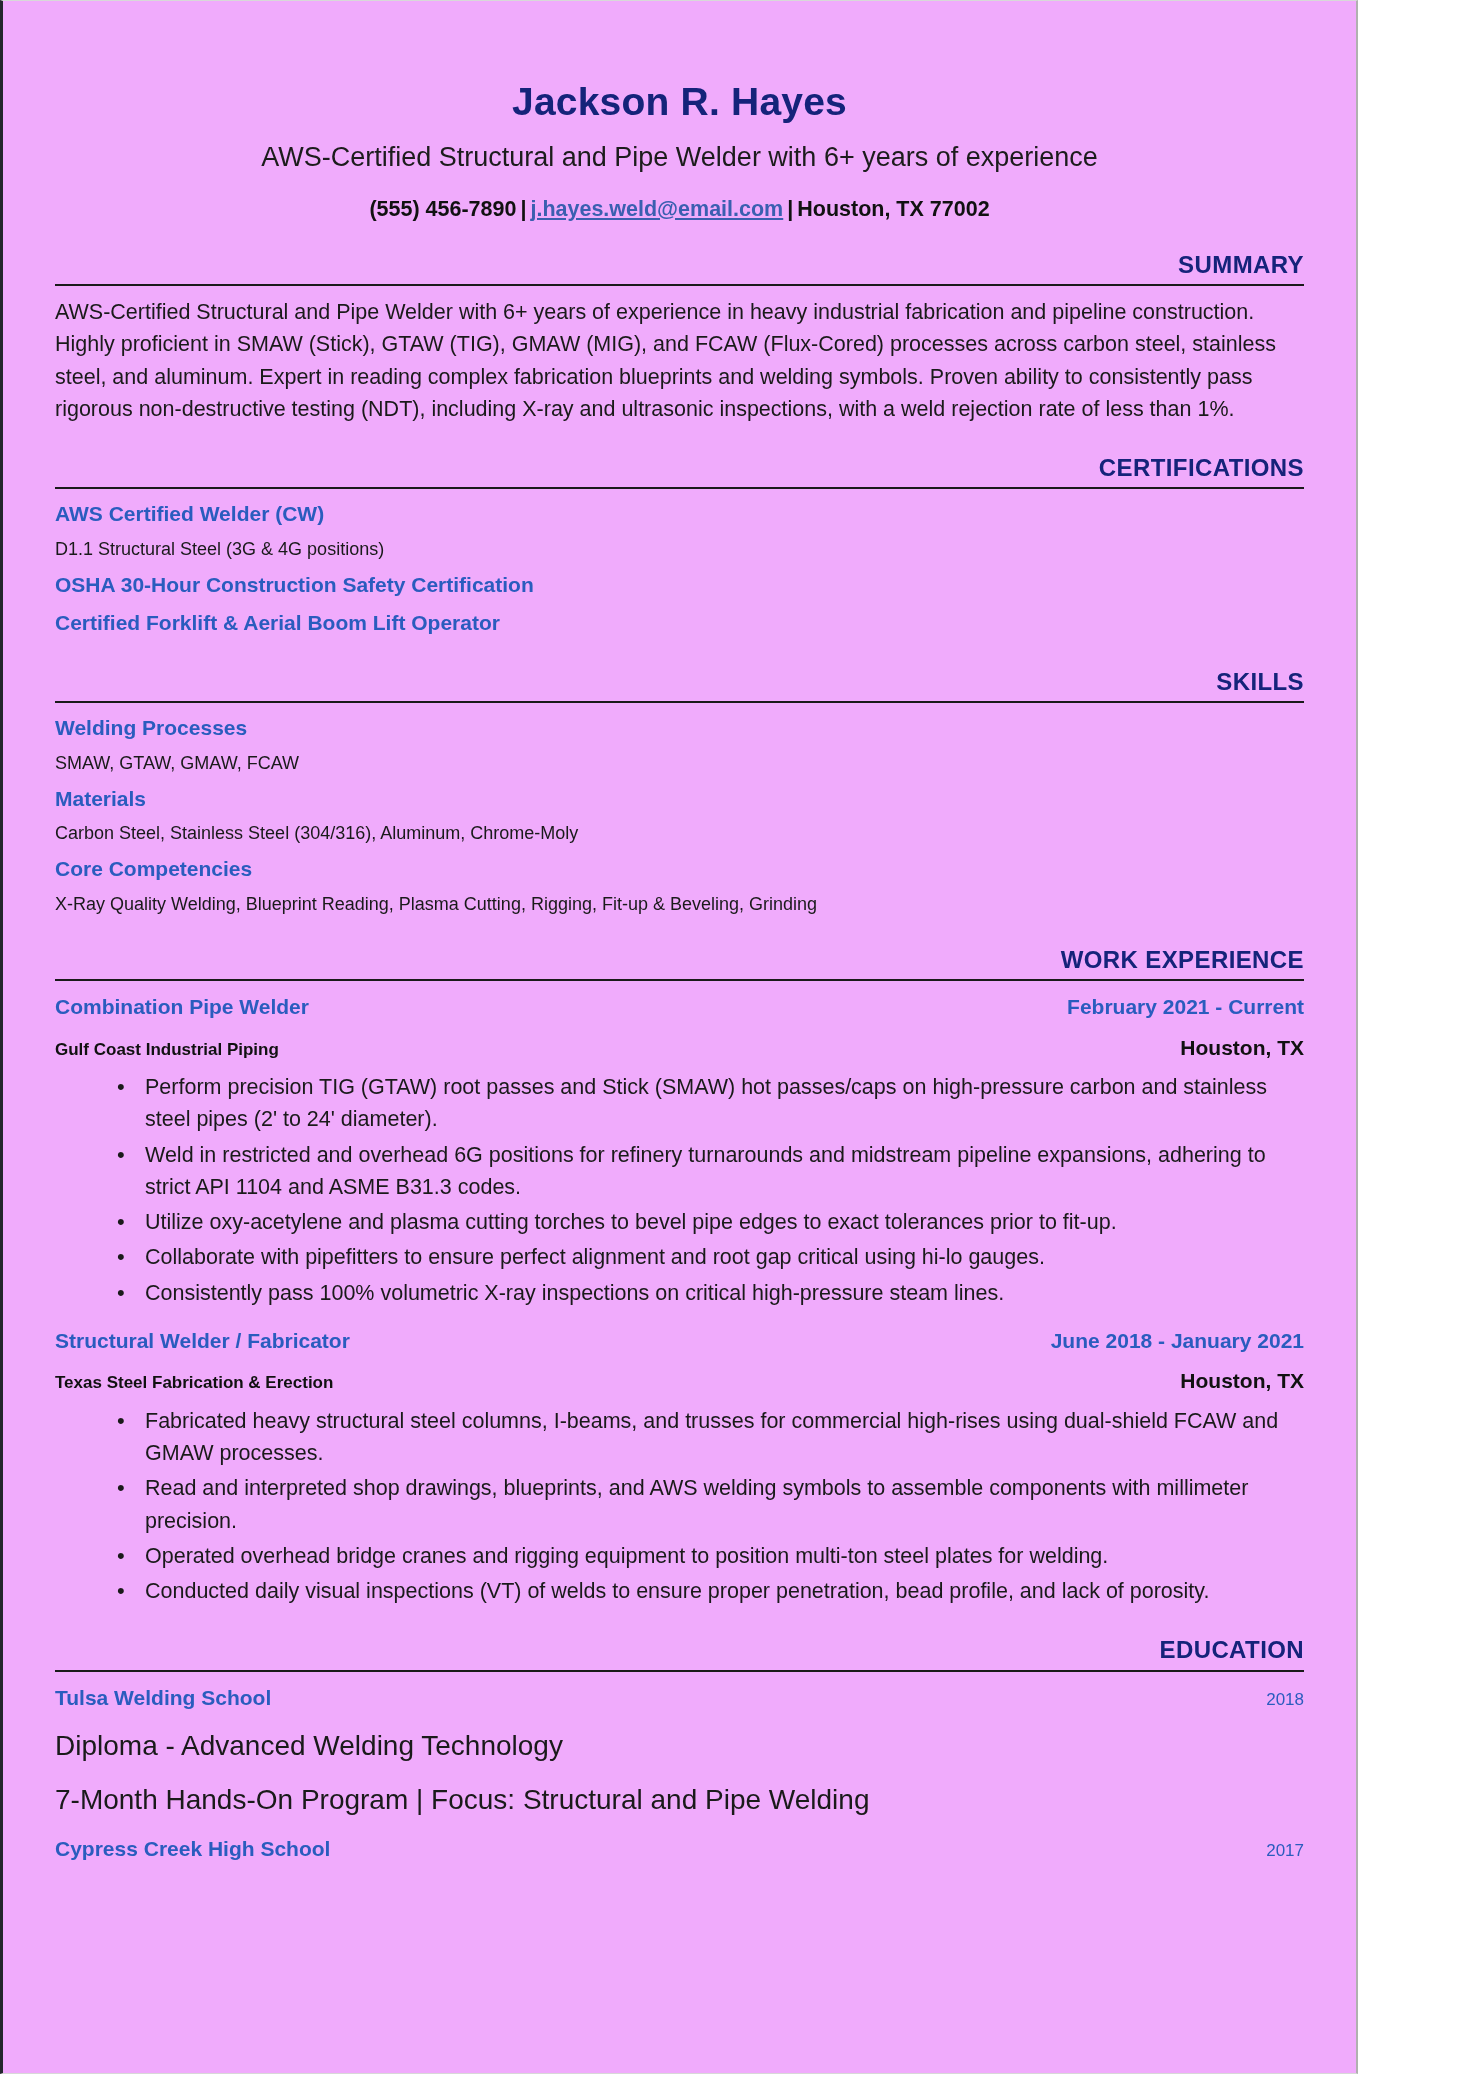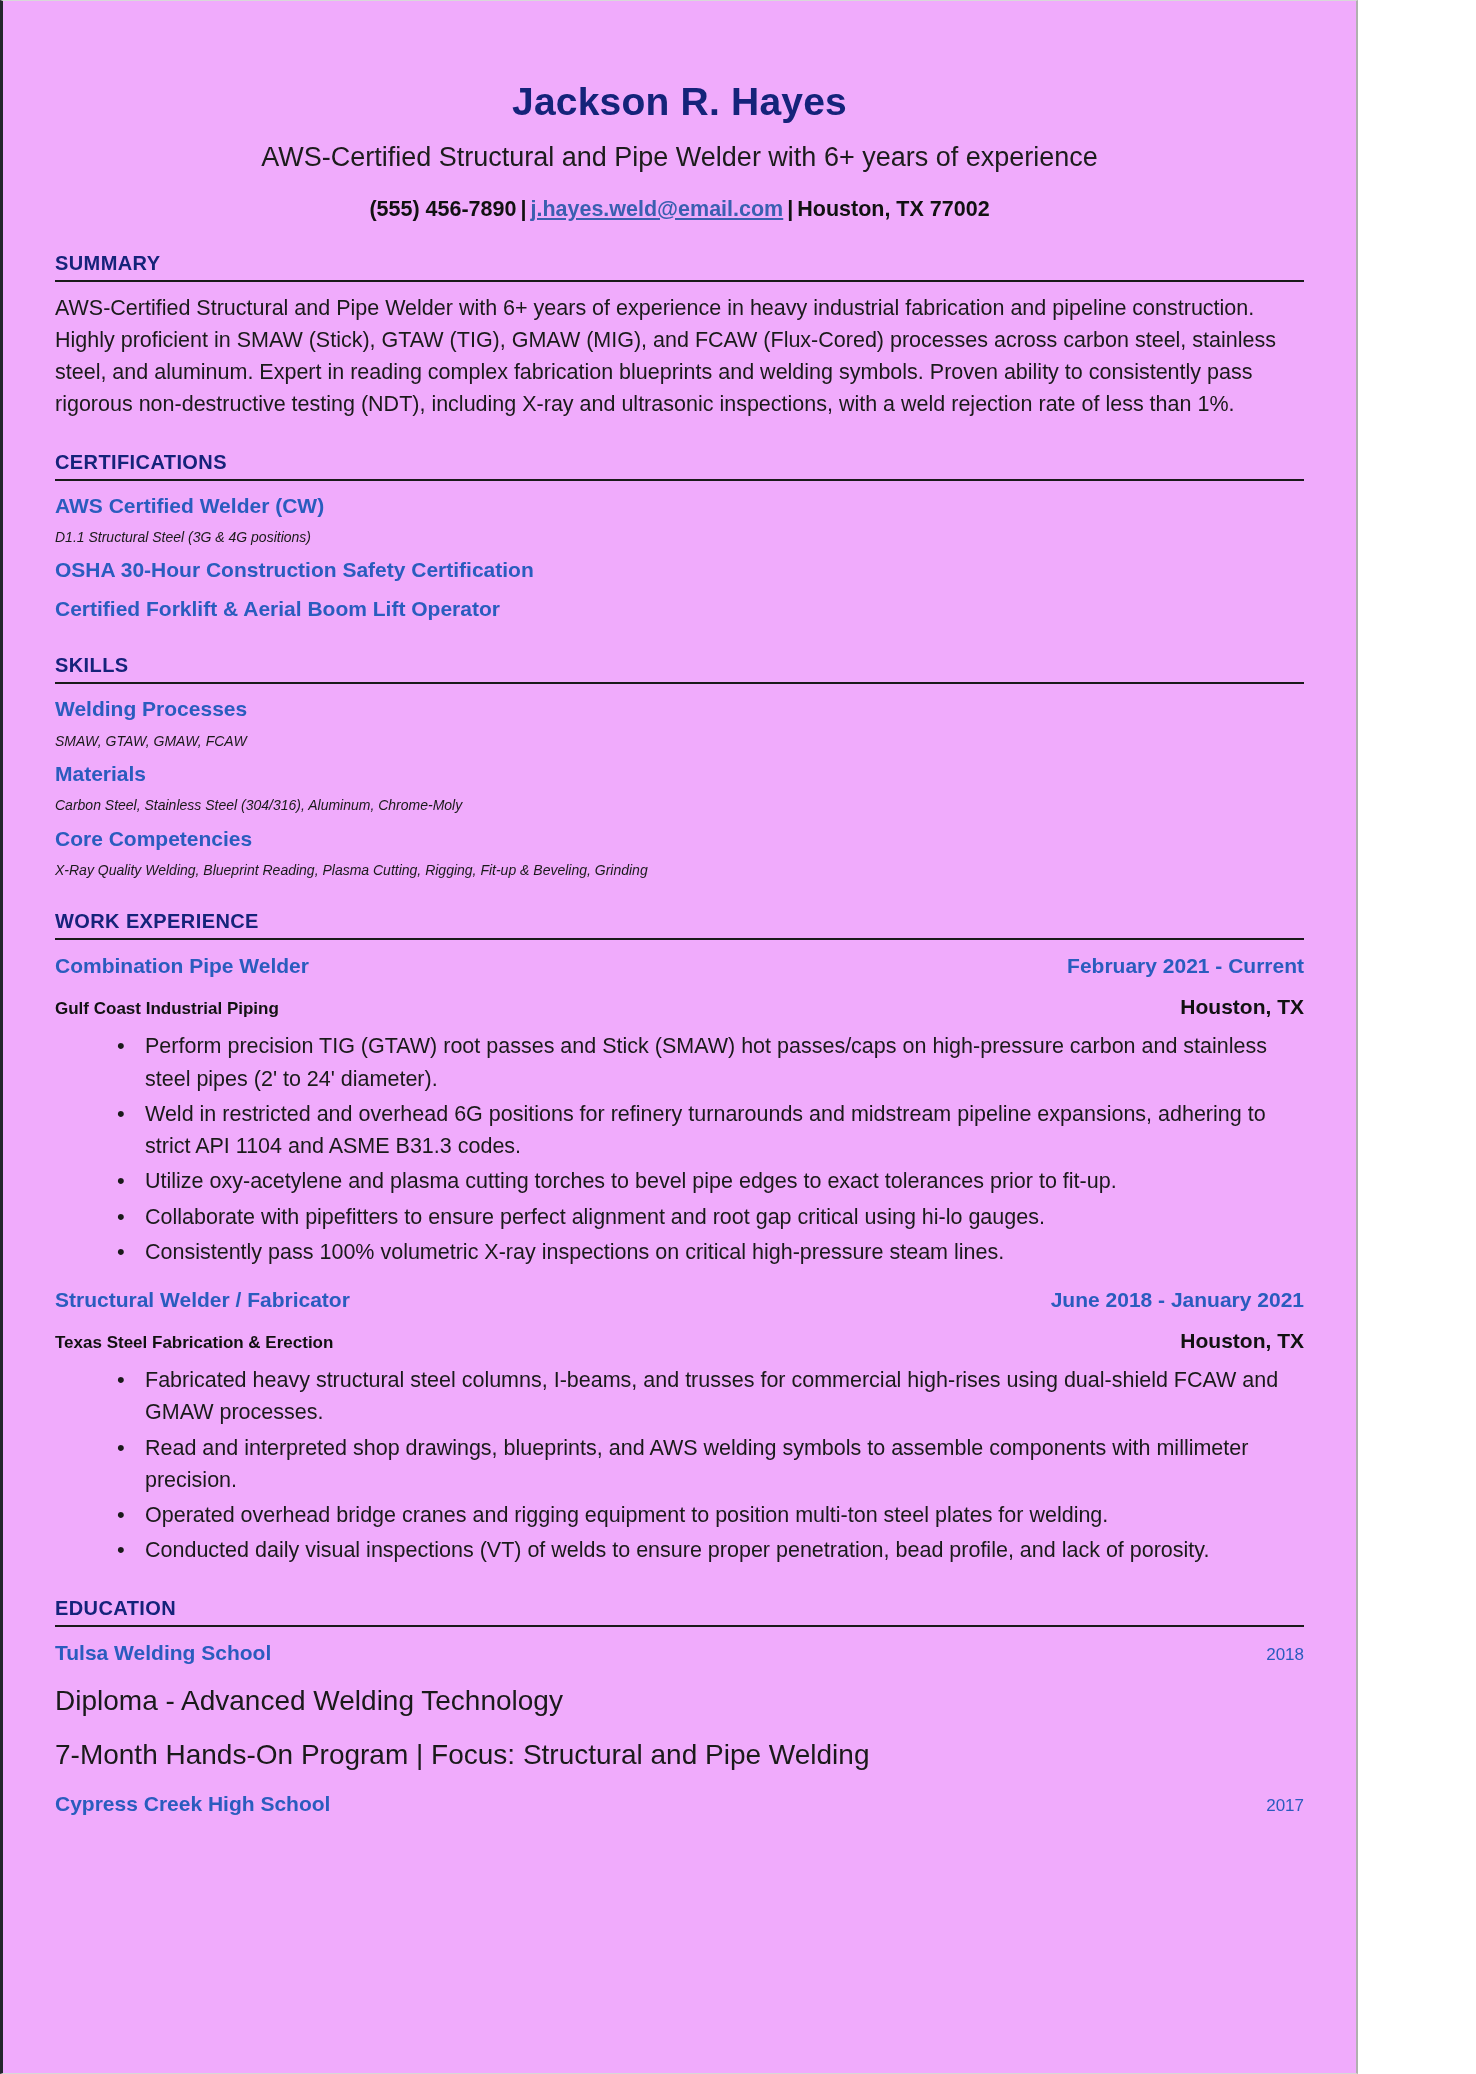--- a/index.html
+++ b/index.html
@@ -58,25 +58,26 @@
     color: #3a5fb0;
     text-decoration: underline;
     font-weight: bold;
     text-align: center;
   }
 
   
   .section { margin-top: 30px; }
   .section-title {
     color: #15237a;
-    font-size: 20px;
+    font-size: 24px;
     font-weight: bold;
     letter-spacing: 0.4px;
     line-height: 1.1;
     padding-bottom: 6px;
+    text-align: right;
   }
   .rule {
     height: 0;
     border-bottom: 2.5px solid #1a1a1a;
     width: 100%;
     margin-bottom: 10px;
   }
 
   .body-text {
     font-size: 21.5px;
@@ -87,25 +88,24 @@
 
   .sub-head {
     color: #2a5cbe;
     font-size: 21px;
     font-weight: bold;
     line-height: 1.45;
     margin-top: 8px;
   }
   .sub-head.first { margin-top: 2px; }
   .sub-line {
-    font-size: 14px;
+    font-size: 18px;
     color: #1a1a1a;
     line-height: 1.45;
     margin-top: 6px;
-    font-style: italic;
   }
 
   
   .job { margin-top: 2px; }
   .job + .job { margin-top: 16px; }
   .job-row {
     display: flex;
     justify-content: space-between;
     align-items: baseline;
     width: 100%;

